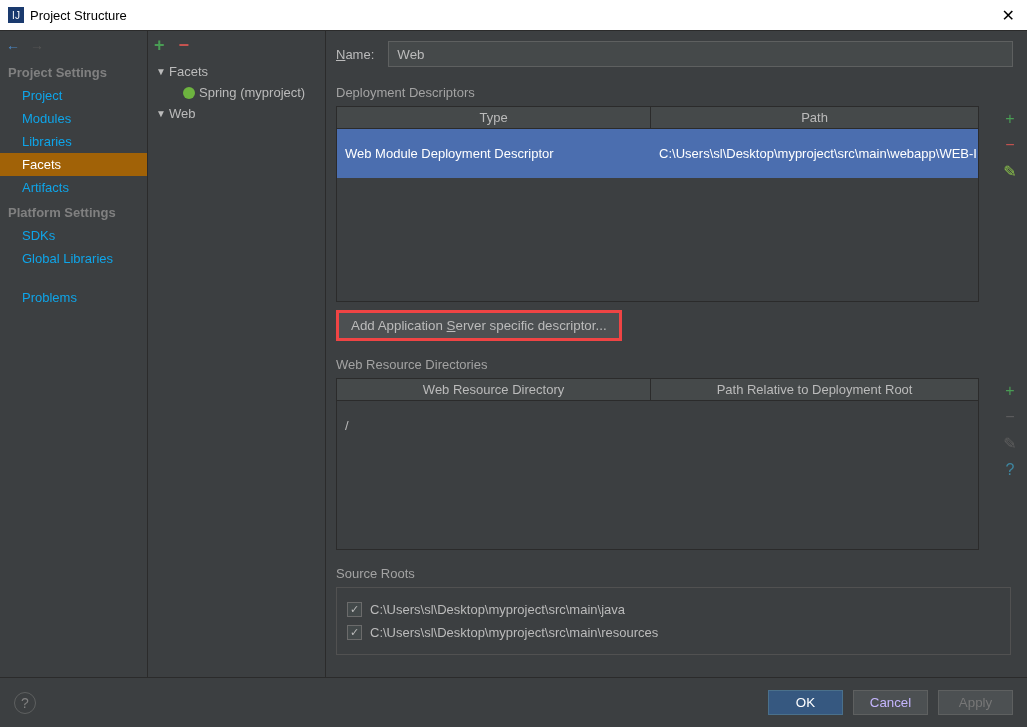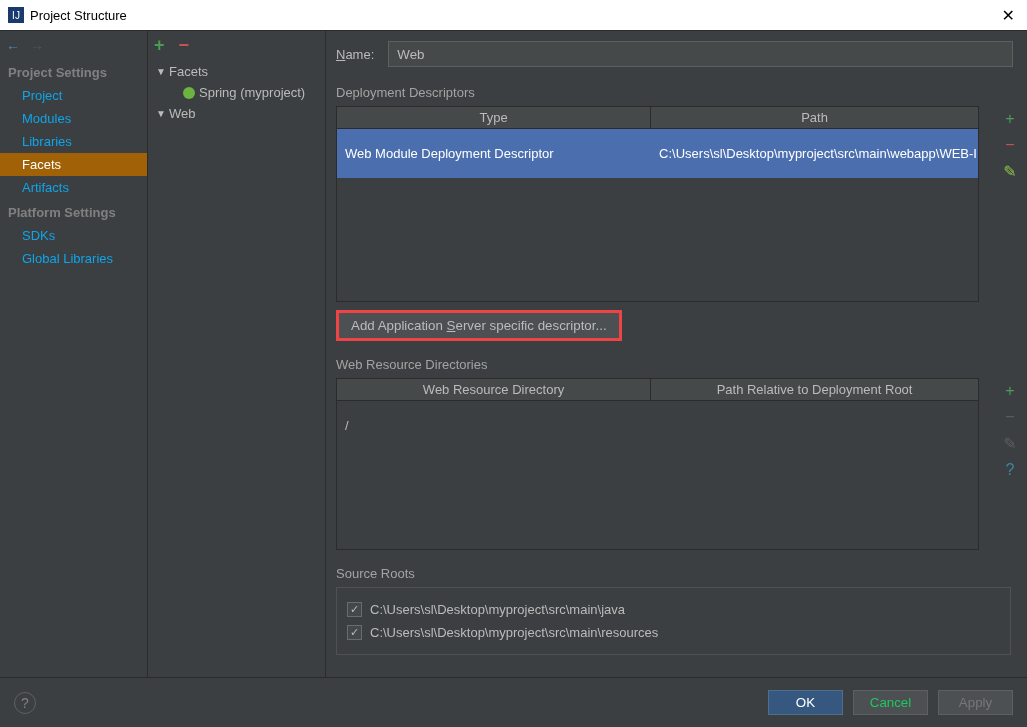--- a/index.html
+++ b/index.html
@@ -230,21 +230,21 @@
       display: flex; align-items: center; justify-content: center;
       color: #808080; font-size: 14px;
       cursor: pointer;
     }
     .footer-buttons { display: flex; gap: 10px; }
     .btn {
       min-width: 75px;
       padding: 4px 14px;
       background: #4c5052;
       border: 1px solid #5e6060;
-      color: #22c55e;
+      color: #c4b5fd;
       cursor: pointer;
       text-align: center;
     }
     .btn.primary {
       background: #365880;
       border: 1px solid #4a708b;
       color: #ffffff;
     }
     .btn.disabled { color: #777; cursor: default; }
     .underline-letter { text-decoration: underline; }
@@ -278,20 +278,21 @@
       <div class="sidebar-heading">Project Settings</div>
       <div class="sidebar-item">Project</div>
       <div class="sidebar-item">Modules</div>
       <div class="sidebar-item">Libraries</div>
       <div class="sidebar-item selected">Facets</div>
       <div class="sidebar-item">Artifacts</div>
       <div class="sidebar-heading">Platform Settings</div>
       <div class="sidebar-item">SDKs</div>
       <div class="sidebar-item">Global Libraries</div>
       <div style="height:16px"></div>
+      <div class="sidebar-item">Problems</div>
     </div>
 
     <div class="tree-panel">
       <div class="tree-toolbar">
         <span class="icon-add">+</span>
         <span class="icon-remove">−</span>
       </div>
       <div class="tree-content">
         <div class="tree-node" style="padding-left:8px">
           <span class="tree-expand">▼</span>

